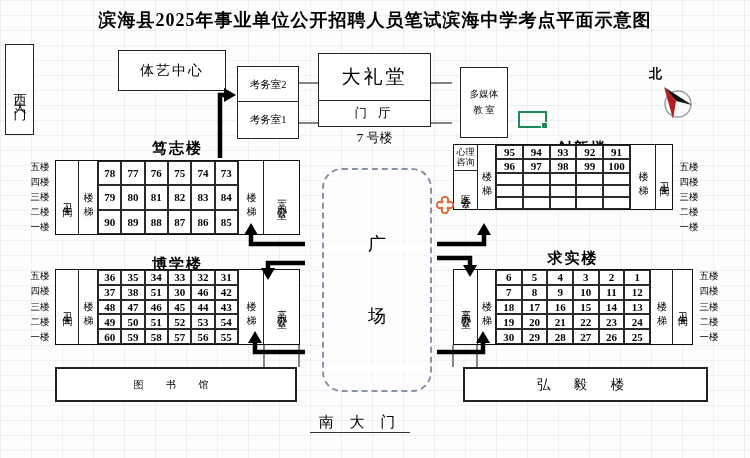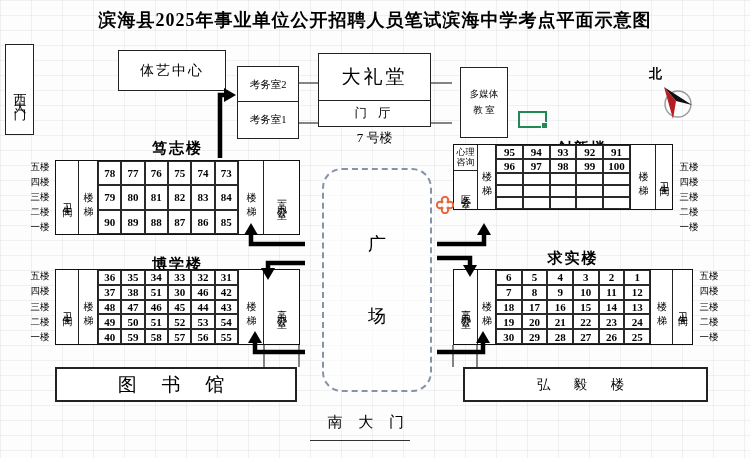--- a/index.html
+++ b/index.html
@@ -64,24 +64,24 @@
   #qiushi-title   { left:453px; top:249px; width:240px; }
   #qiushi         { left:453px; top:269px; width:240px; height:76px; }
   #qiushi-floors  { left:695px; top:269px; width:28px;  height:76px; }
 
   
   #plaza { left:322px; top:168px; width:110px; height:224px; border:2px dashed var(--plaza_dash,#8792a6);
            border-radius:20px; display:flex; flex-direction:column; align-items:center; justify-content:center;
            gap:48px; font-size:18px; background:rgba(255,255,255,0.6); }
 
   
-  #library { left:55px; top:367px; width:242px; height:35px; font-size:19px; letter-spacing:10px; border-width:2px; }
+  #library { left:55px; top:367px; width:242px; height:35px; font-size:10px; letter-spacing:10px; border-width:2px; }
   #hongyi  { left:452px; top:367px; width:245px; height:35px; font-size:13.5px; letter-spacing:10px; border-width:2px;margin-left:11px; }
-  #south-gate { left:310px; top:413px; width:100px; text-align:right; font-size:15px;
-                border-bottom:1.6px solid #333; padding-bottom:8px; letter-spacing:6px; }
+  #south-gate { left:310px; top:413px; width:100px; text-align:center; font-size:15px;
+                border-bottom:1.6px solid #333; padding-bottom:0; letter-spacing:6px; }
 
   #overlay { left:0; top:0; pointer-events:none; }
   #marker-flower { left:436px; top:196px; }
 </style>
 </head>
 <body>
 
 <div id="canvas">
 
   <div class="abs" id="main-title">滨海县2025年事业单位公开招聘人员笔试滨海中学考点平面示意图</div>
@@ -245,21 +245,21 @@
         </div>
         <div class="g-row">
           <div class="g-cell">49</div>
           <div class="g-cell">50</div>
           <div class="g-cell">51</div>
           <div class="g-cell">52</div>
           <div class="g-cell">53</div>
           <div class="g-cell">54</div>
         </div>
         <div class="g-row">
-          <div class="g-cell">40</div>
+          <div class="g-cell">60</div>
           <div class="g-cell">59</div>
           <div class="g-cell">58</div>
           <div class="g-cell">57</div>
           <div class="g-cell">56</div>
           <div class="g-cell">55</div>
         </div>
       </div>
     <div class="vcol stairs last" style="width:25px">楼梯</div>
     <div class="vcol last" style="width:36px">高二办公室</div>
   </div>

